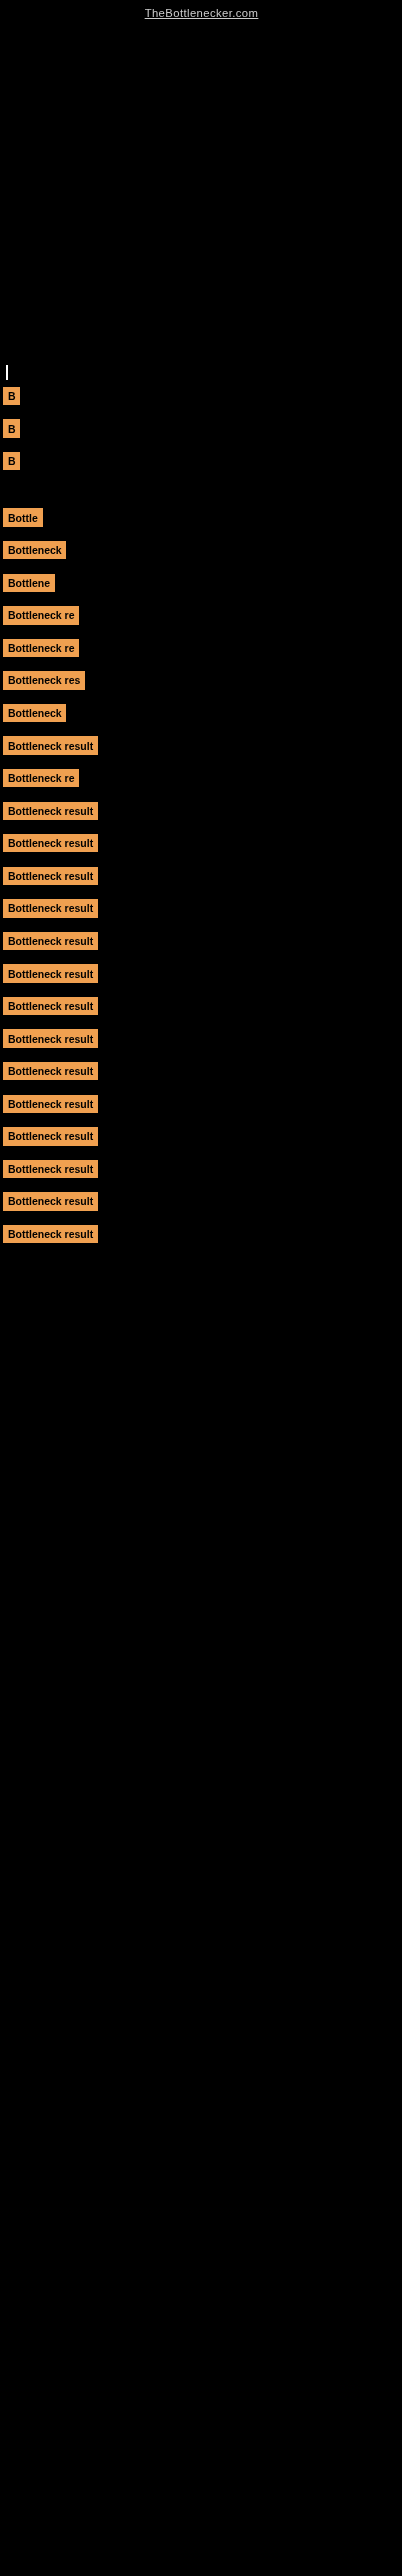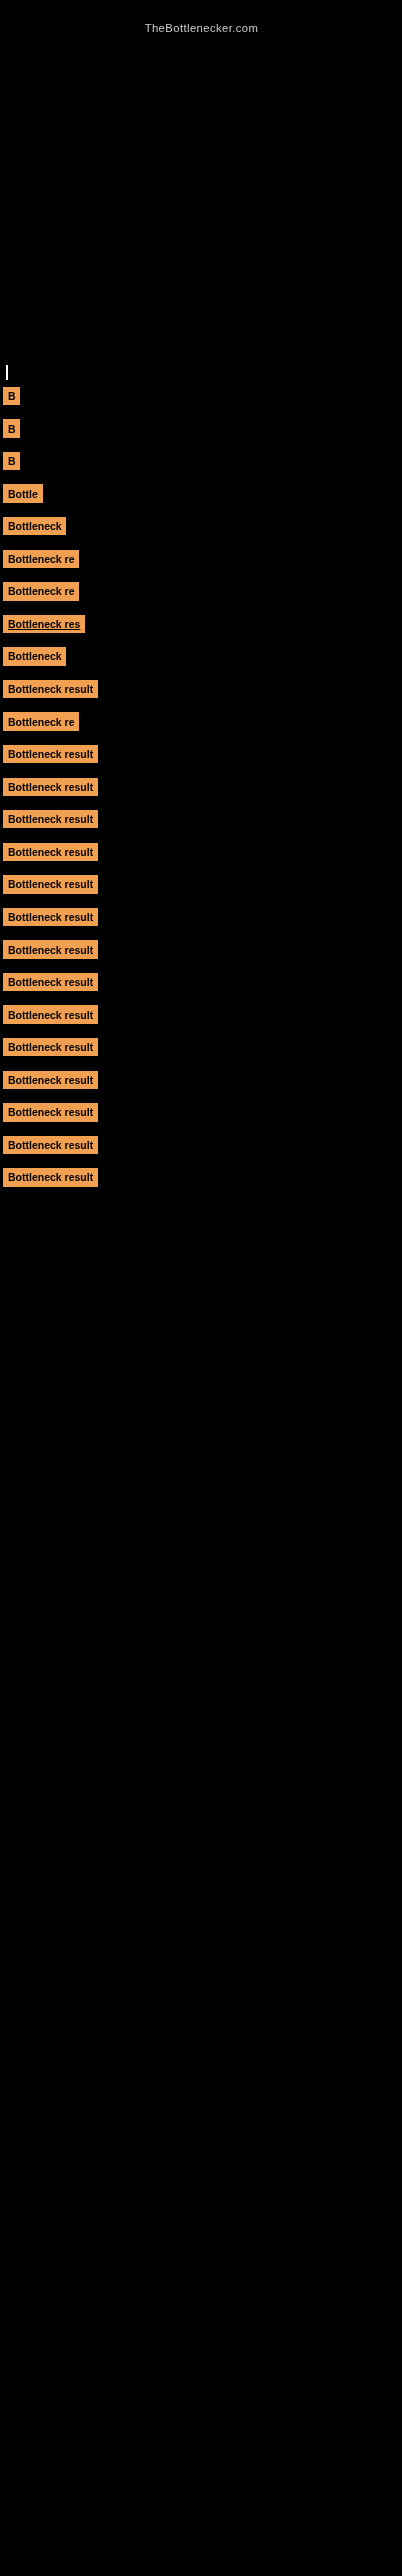--- a/index.html
+++ b/index.html
@@ -8,22 +8,23 @@
       width: 403px;
       min-height: 2576px;
       font-family: Arial, sans-serif;
       position: relative;
     }
 
     .site-title {
       color: #ccc;
       font-size: 11.3px;
       text-align: center;
-      padding-top: 22px;
+      padding-top: 7px;
       letter-spacing: 0.4px;
+      text-decoration: underline;
     }
 
     .black-section {
       background: #000;
       height: 346px;
     }
 
     .cursor-line {
       position: absolute;
       left: 6.4px;
@@ -61,25 +62,26 @@
 <div class="site-title">TheBottlenecker.com</div>
 
 <div class="black-section"></div>
 
 <div class="cursor-line"></div>
 
 <div class="bottleneck-items-container" id="items-container">
 <div class="row"><span class="bottleneck-item" style="max-width: 17.7px; overflow: hidden; white-space: nowrap;">B</span></div>
     <div class="row"><span class="bottleneck-item" style="max-width: 17.7px; overflow: hidden; white-space: nowrap;">B</span></div>
     <div class="row"><span class="bottleneck-item" style="max-width: 17.7px; overflow: hidden; white-space: nowrap;">B</span></div>
-    <div class="row"><span class="bottleneck-item" style="max-width: 47px; overflow: hidden; white-space: nowrap;">Bottle</span></div>
+    <div class="row"><span class="bottleneck-item" style="max-width: 47px; overflow: hidden; white-space: nowrap; margin-top: 24px;">Bottle</span></div>
     <div class="row"><span class="bottleneck-item" style="max-width: 72px; overflow: hidden; white-space: nowrap;">Bottleneck</span></div>
+    <div class="row"><span class="bottleneck-item" style="max-width: 63px; overflow: hidden; white-space: nowrap;">Bottlene</span></div>
     <div class="row"><span class="bottleneck-item" style="max-width: 95px; overflow: hidden; white-space: nowrap;">Bottleneck re</span></div>
     <div class="row"><span class="bottleneck-item" style="max-width: 95px; overflow: hidden; white-space: nowrap;">Bottleneck re</span></div>
-    <div class="row"><span class="bottleneck-item" style="max-width: 101px; overflow: hidden; white-space: nowrap; text-decoration: underline;">Bottleneck res</span></div>
+    <div class="row"><span class="bottleneck-item" style="max-width: 101px; overflow: hidden; white-space: nowrap;">Bottleneck res</span></div>
     <div class="row"><span class="bottleneck-item" style="max-width: 72px; overflow: hidden; white-space: nowrap;">Bottleneck</span></div>
     <div class="row"><span class="bottleneck-item" style="max-width: 122px; overflow: hidden; white-space: nowrap;">Bottleneck result</span></div>
     <div class="row"><span class="bottleneck-item" style="max-width: 95px; overflow: hidden; white-space: nowrap;">Bottleneck re</span></div>
     <div class="row"><span class="bottleneck-item" style="max-width: 122px; overflow: hidden; white-space: nowrap;">Bottleneck result</span></div>
     <div class="row"><span class="bottleneck-item" style="max-width: 122px; overflow: hidden; white-space: nowrap;">Bottleneck result</span></div>
     <div class="row"><span class="bottleneck-item" style="max-width: 122px; overflow: hidden; white-space: nowrap;">Bottleneck result</span></div>
     <div class="row"><span class="bottleneck-item" style="max-width: 122px; overflow: hidden; white-space: nowrap;">Bottleneck result</span></div>
     <div class="row"><span class="bottleneck-item" style="max-width: 122px; overflow: hidden; white-space: nowrap;">Bottleneck result</span></div>
     <div class="row"><span class="bottleneck-item" style="max-width: 122px; overflow: hidden; white-space: nowrap;">Bottleneck result</span></div>
     <div class="row"><span class="bottleneck-item" style="max-width: 122px; overflow: hidden; white-space: nowrap;">Bottleneck result</span></div>

